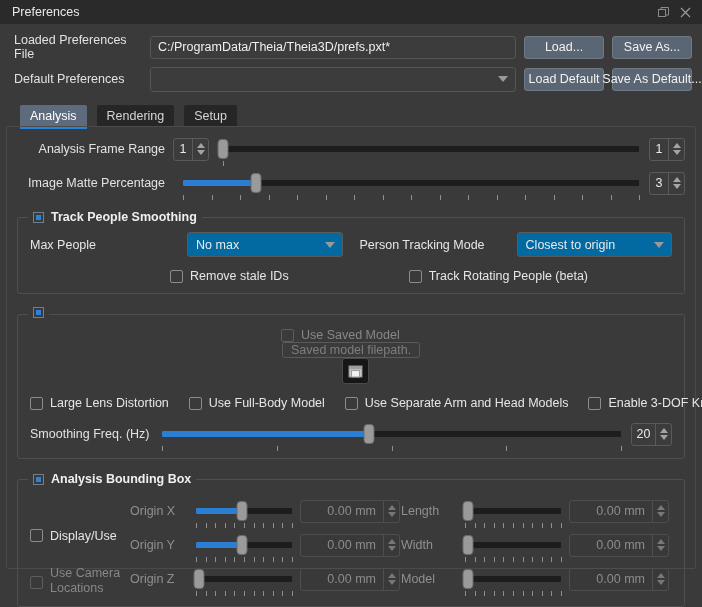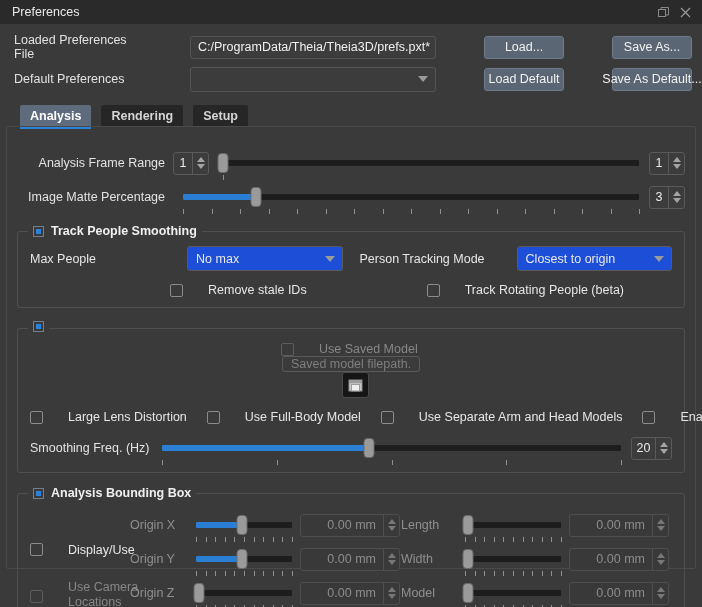--- a/index.html
+++ b/index.html
@@ -48,21 +48,20 @@
   .tb-btn svg { display:block; }
   
   .topform {
     padding: 8px 10px 4px 14px;
   }
   .frow {
     display: flex;
     align-items: center;
     height: 30px;
     margin-bottom: 2px;
-    gap: 40px;
   }
   .flabel {
     width: 136px;
     font-size: 12.5px;
     color: #e2e2e2;
     flex: none;
   }
   .textfield {
     flex: 1;
     height: 23px;
@@ -125,41 +124,40 @@
   }
   .tab {
     font-size: 12.5px;
     padding: 4px 10px 3px 10px;
     background: #262626;
     color: #d5d5d5;
     margin-right: 10px;
     border-radius: 2px 2px 0 0;
     position: relative;
     white-space: nowrap;
-    font-weight: bold;
   }
   .tab.active {
     background: #5d6b7c;
     color: #ffffff;
   }
   .tab.active::after {
     content: "";
     position: absolute;
     left: 0; right: 0; bottom: -3px;
     height: 3px;
     background: #2a82da;
   }
   
   .tabpage {
     margin: 0 6px 6px 6px;
     border: 1px solid #4a4a4a;
     border-radius: 2px;
     height: 443px;
     box-sizing: border-box;
-    padding: 22px 10px;
+    padding: 8px 10px;
     position: relative;
   }
   
   .sliderrow {
     display: flex;
     align-items: center;
     height: 28px;
   }
   .srlabel {
     font-size: 12.5px;
@@ -281,41 +279,41 @@
     height: 11px;
     border: 1px solid #6f7f90;
     background: #2a82da;
     box-shadow: inset 0 0 0 2px #3a3a3a;
     box-sizing: border-box;
   }
   
   .cb {
     display: inline-flex;
     align-items: center;
-    gap: 25px;
+    gap: 7px;
     font-size: 12.5px;
     color: #e6e6e6;
     white-space: nowrap;
   }
   .cb .box {
     width: 13px;
     height: 13px;
     border: 1px solid #8c8c8c;
     border-radius: 2px;
     background: #3a3a3a;
     flex: none;
     box-sizing: border-box;
   }
   .cb.disabled { color: #878787; }
   .cb.disabled .box { border-color: #5e5e5e; }
   
   .dim-label { color: #8f8f8f; }
   .combo {
     height: 25px;
-    background: #1d4ed8;
+    background: #0369a1;
     border: 1px solid #5a5a5a;
     border-radius: 3px;
     box-sizing: border-box;
     display: flex;
     align-items: center;
     justify-content: space-between;
     padding: 0 5px 0 8px;
     font-size: 12.5px;
     color: #e9e9e9;
   }

